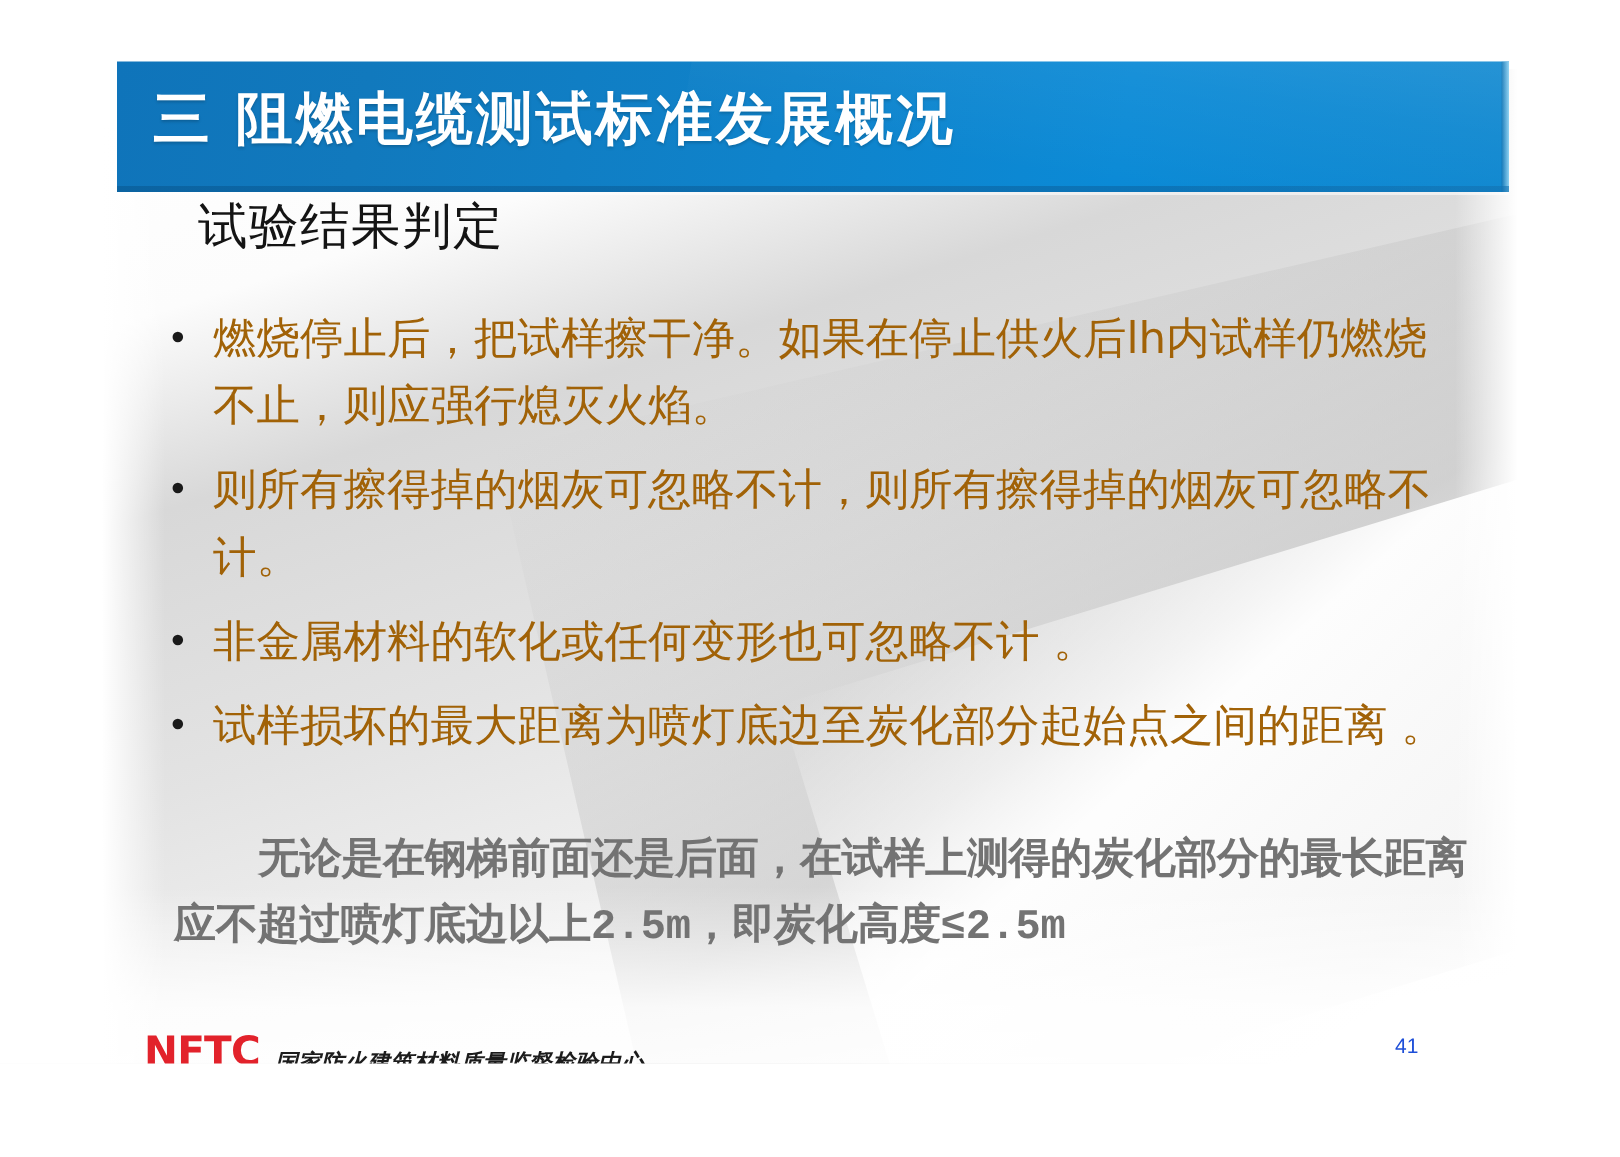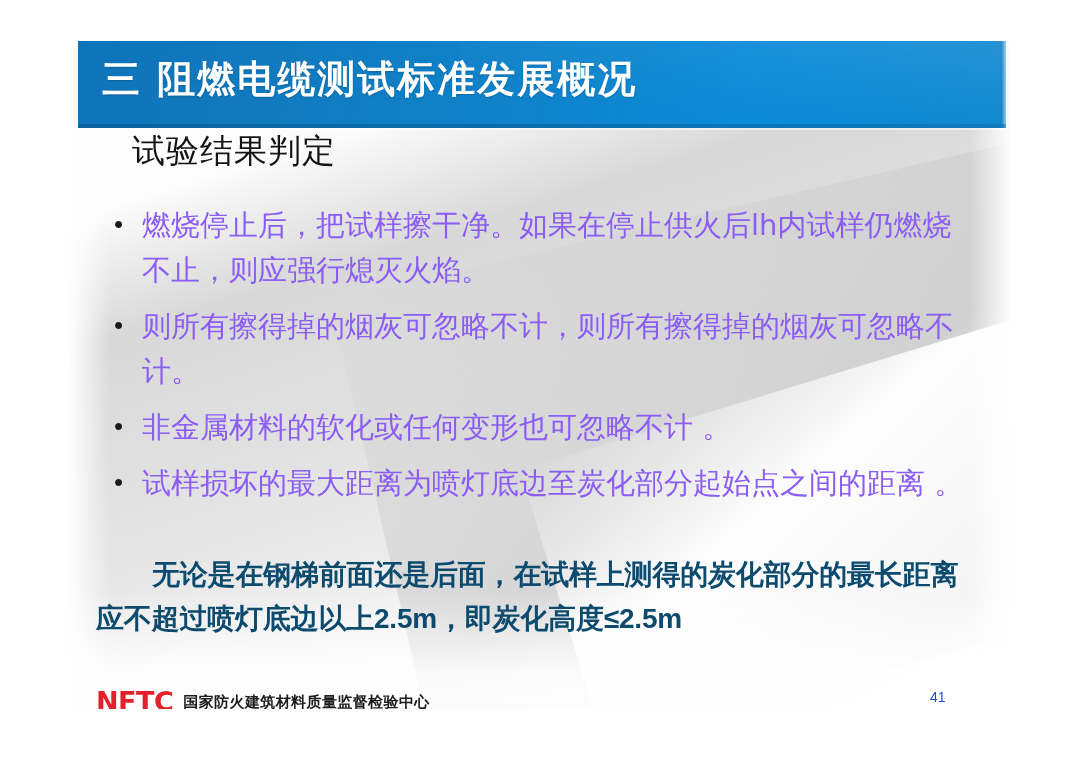--- a/index.html
+++ b/index.html
@@ -182,58 +182,59 @@
     color: #1a1a1a;
     text-align: left;
     padding-left: 6px;
     box-sizing: border-box;
   }
   .bullet-text {
     flex: 1 1 auto;
     font-family: "DejaVu Sans", "Liberation Sans", sans-serif;
     font-size: 29px;
     line-height: 45px;
-    color: #8b5cf6;
+    color: #a16207;
     letter-spacing: 0px;
   }
 
   .conclusion {
     position: absolute;
-    left: 96px;
+    left: 116px;
     top: 553px;
     width: 880px;
-    font-family: Liberation Sans, sans-serif;
+    font-family: Liberation Mono, monospace;
     font-size: 28px;
     font-weight: bold;
     line-height: 44px;
-    color: #0c4a6e;
+    color: #737373;
     text-indent: 56px;
     letter-spacing: -0.2px;
   }
 
   
   .footer {
     position: absolute;
     left: 96px;
     top: 686px;
     display: flex;
-    align-items: center;
+    align-items: flex-end;
   }
   .footer-logo {
     font-family: "DejaVu Sans", "Liberation Sans", sans-serif;
     font-size: 27px;
     font-weight: bold;
     color: #e2222b;
     letter-spacing: -0.5px;
     margin-right: 10px;
   }
   .footer-names {
     display: flex;
     flex-direction: column;
     justify-content: center;
+    font-style: italic;
   }
   .footer-cn {
     font-family: "DejaVu Sans", "Liberation Sans", sans-serif;
     font-size: 15px;
     font-weight: bold;
     color: #1c1c1c;
     letter-spacing: 0.4px;
     line-height: 18px;
   }
   .footer-en {

